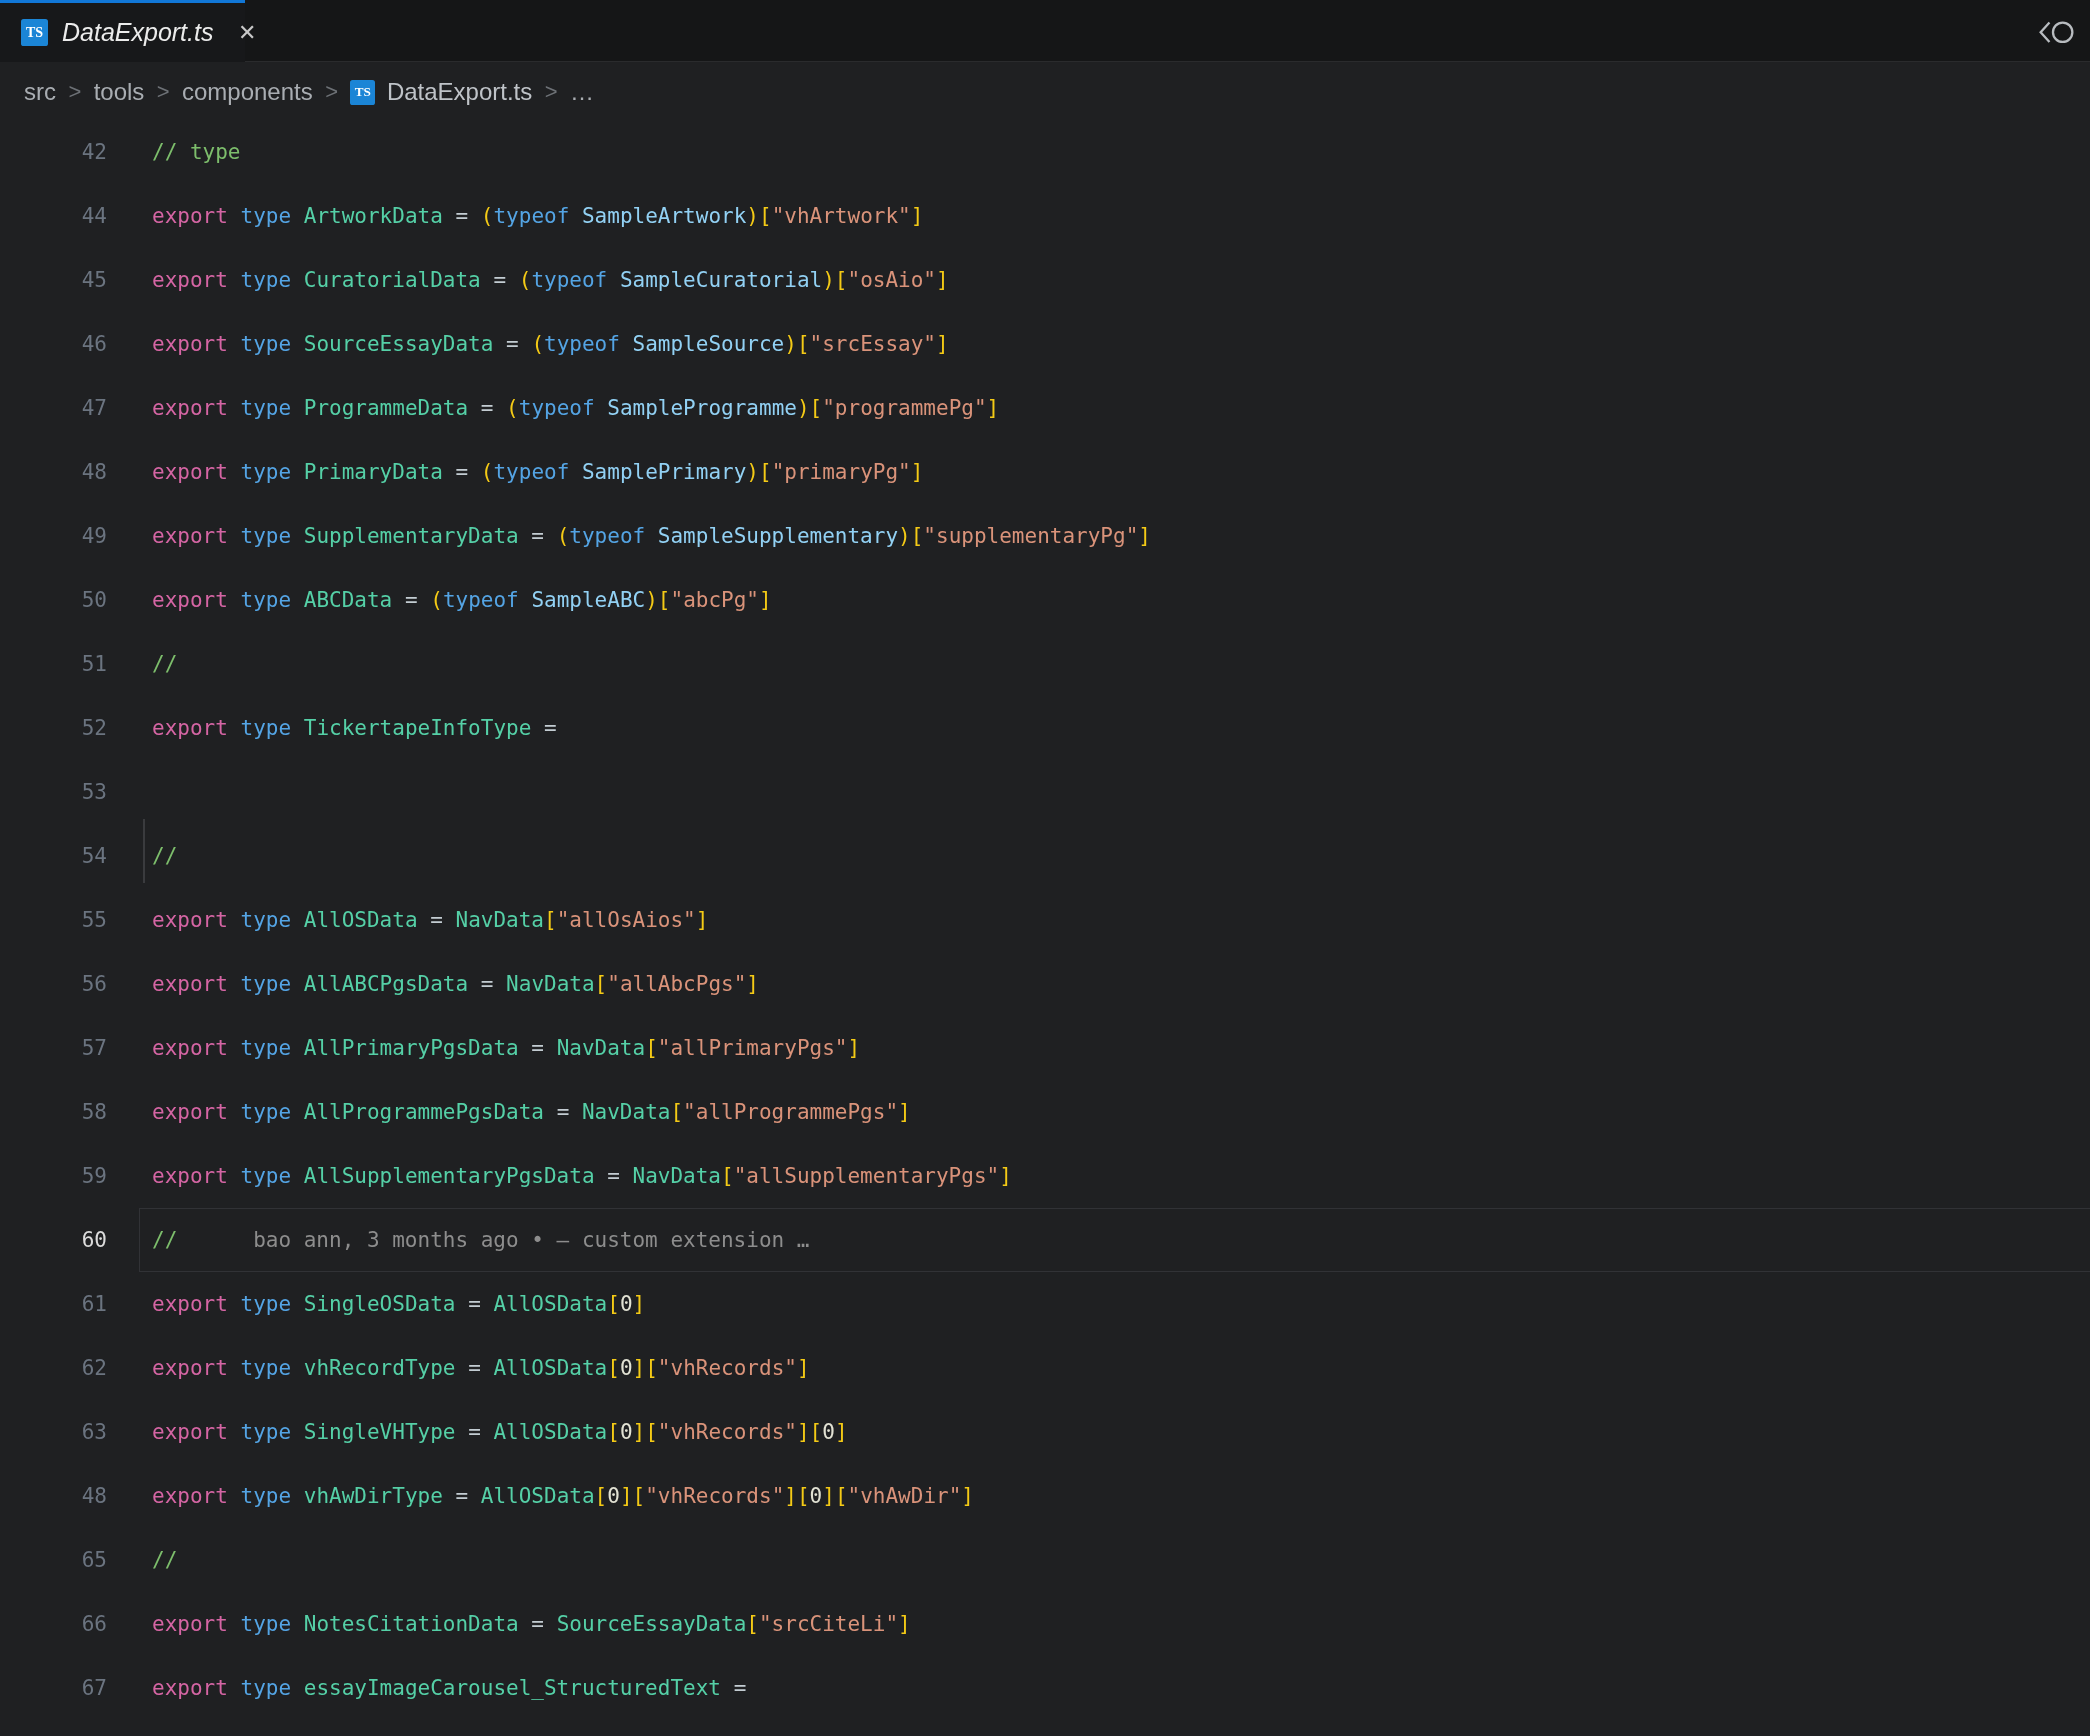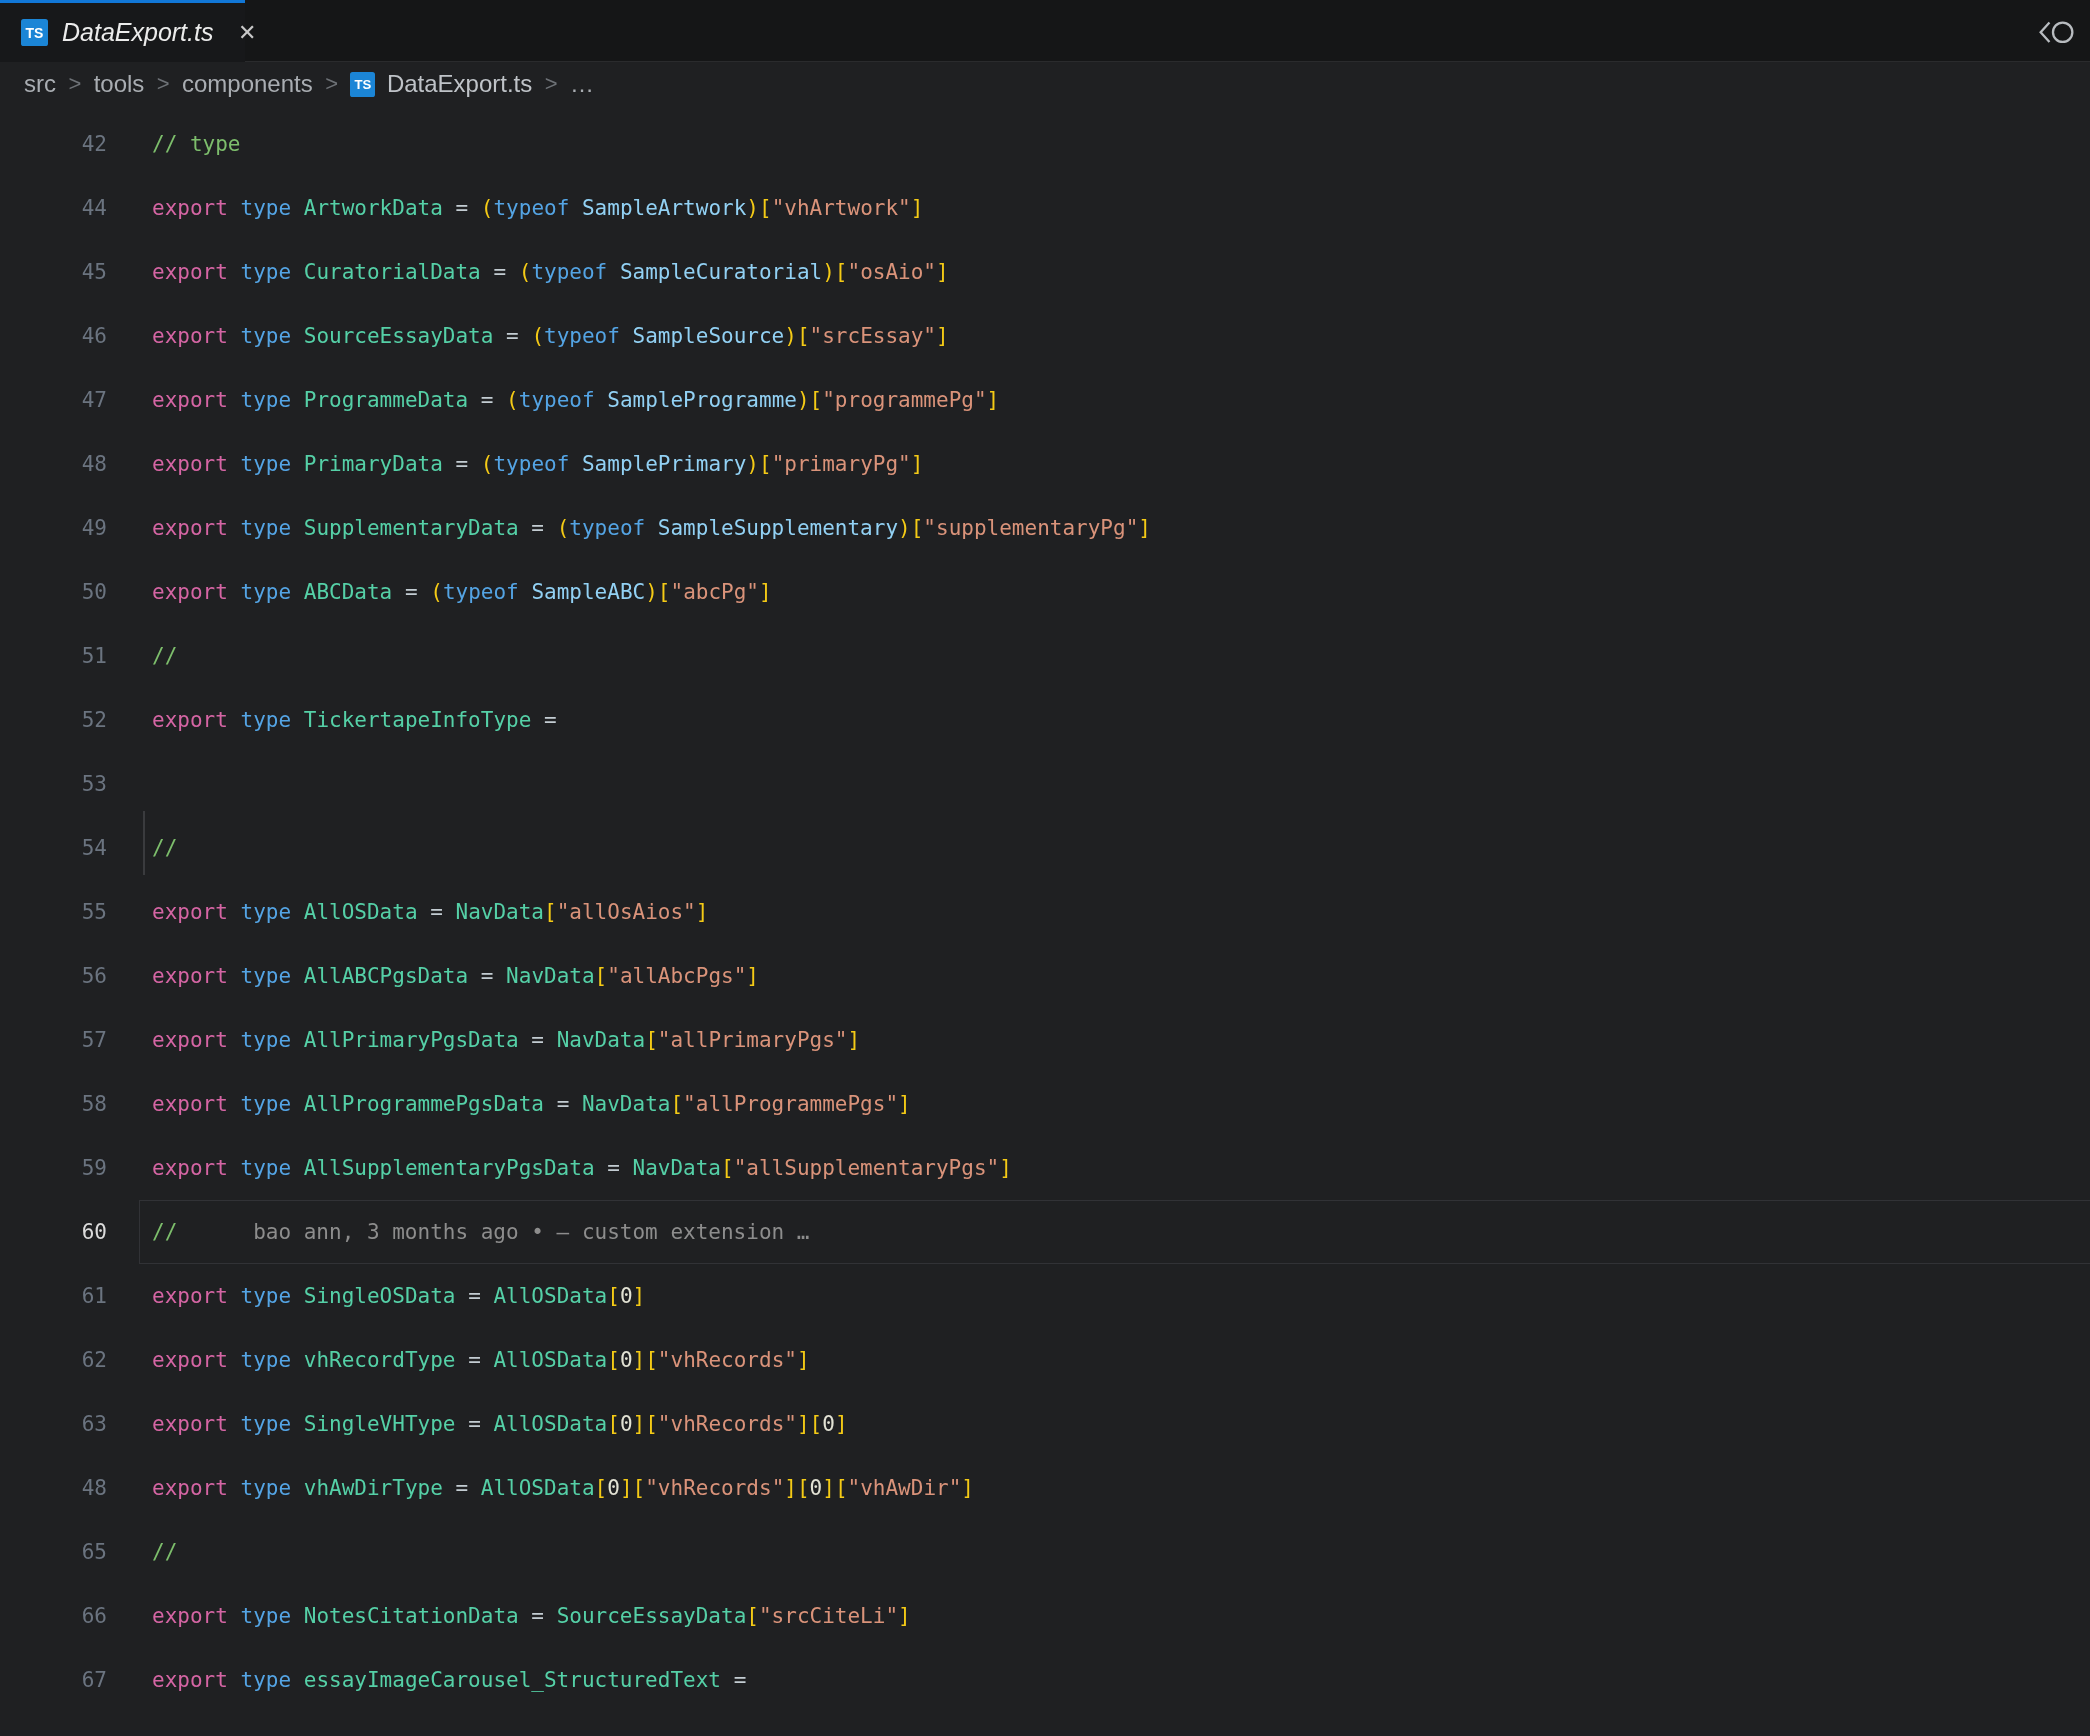--- a/index.html
+++ b/index.html
@@ -19,39 +19,40 @@
   .tab{
     position:absolute; left:0; top:0; width:245px; height:62px;
     background:#17181a; border-top:3.5px solid #1177d7;
     display:flex; align-items:center; padding-left:21px; gap:14px;
     cursor:pointer;
   }
   .chip{
     width:27px; height:27px; flex:0 0 27px;
     background:#1b85d6; color:#ffffff; border-radius:2.6px;
     display:flex; align-items:center; justify-content:center;
-    font-family:Liberation Sans, sans-serif; font-weight:bold; font-size:14px;
+    font-family:Liberation Serif, serif; font-weight:bold; font-size:14px;
   }
   .chip-sm{ width:25px; height:25px; flex:0 0 25px; font-size:13.2px; }
   .tab-label{
     font-family:"Liberation Sans", sans-serif; font-style:italic;
     font-size:25px; color:#ececec; white-space:nowrap;
   }
   .tab-close{
     margin-left:10.6px; color:#c9c9c9; font-size:22px;
     font-family:"DejaVu Sans", sans-serif; cursor:pointer;
   }
   .nav-icon{ position:absolute; right:16px; top:19.4px; cursor:pointer; }
 
   
   .breadcrumb{
     height:44px; display:flex; align-items:center;
     padding-left:24px; gap:11.5px; background:#1f2022;
     font-family:"Liberation Sans", sans-serif; font-size:24px; color:#a9adb2;
     white-space:nowrap;
+    margin-top:8px;
   }
   .crumb{ cursor:pointer; }
   .crumb-file{ color:#bfc3c8; }
   .sep{ color:#6d7176; font-size:22px; padding:0 0.9px; }
 
   
   .code-area{ position:relative; padding-top:6.2px; }
   .indent-guide{
     position:absolute; left:143px; top:705px; width:1.8px; height:64px;
     background:#3a3b3e;

